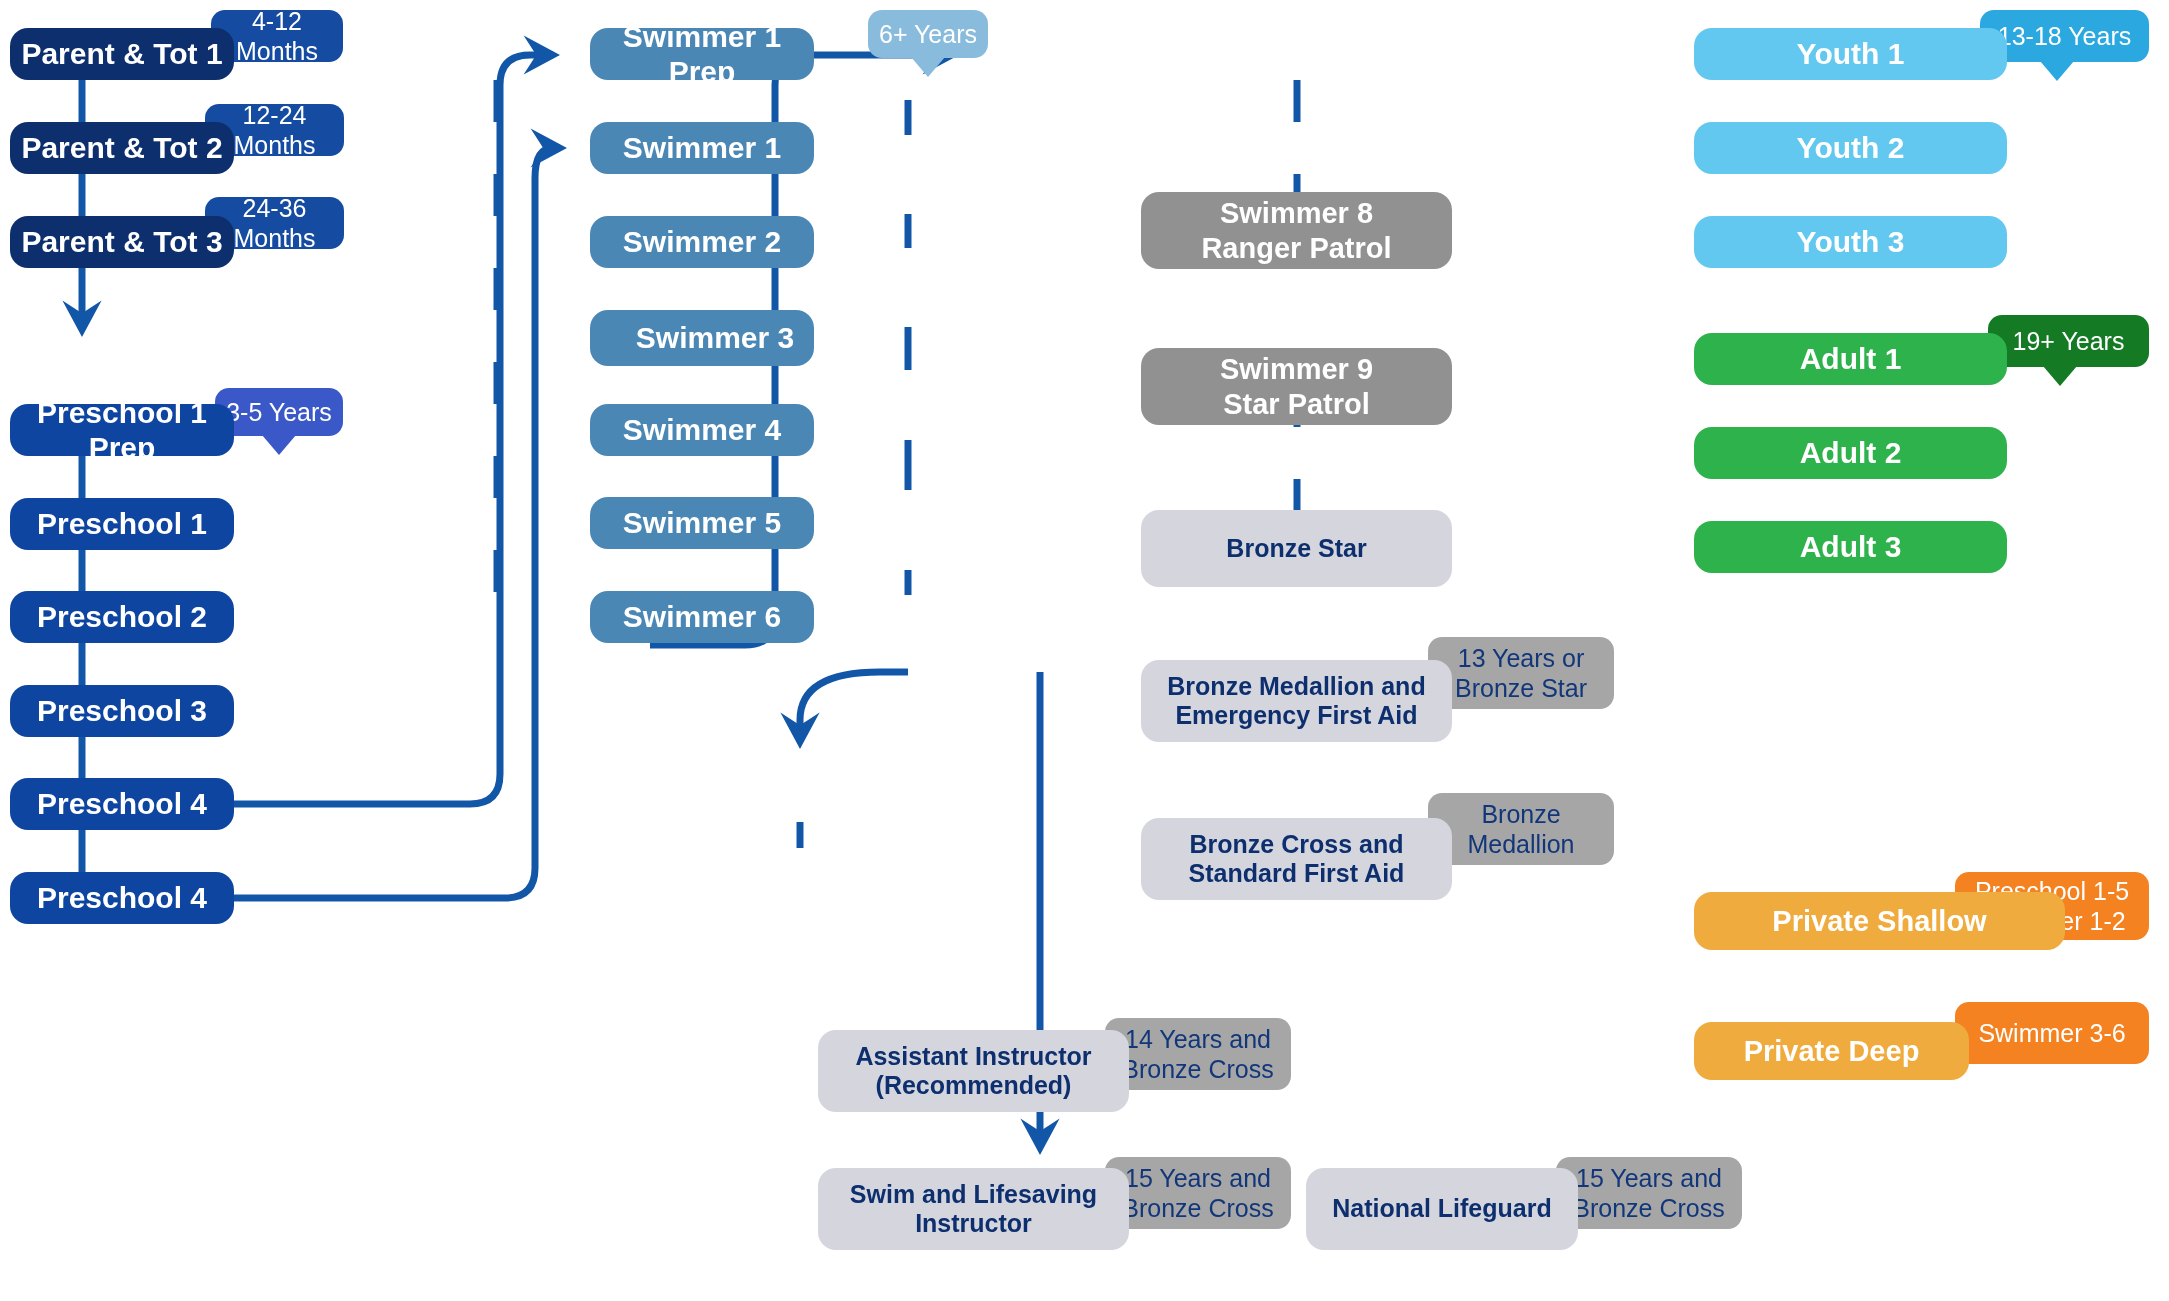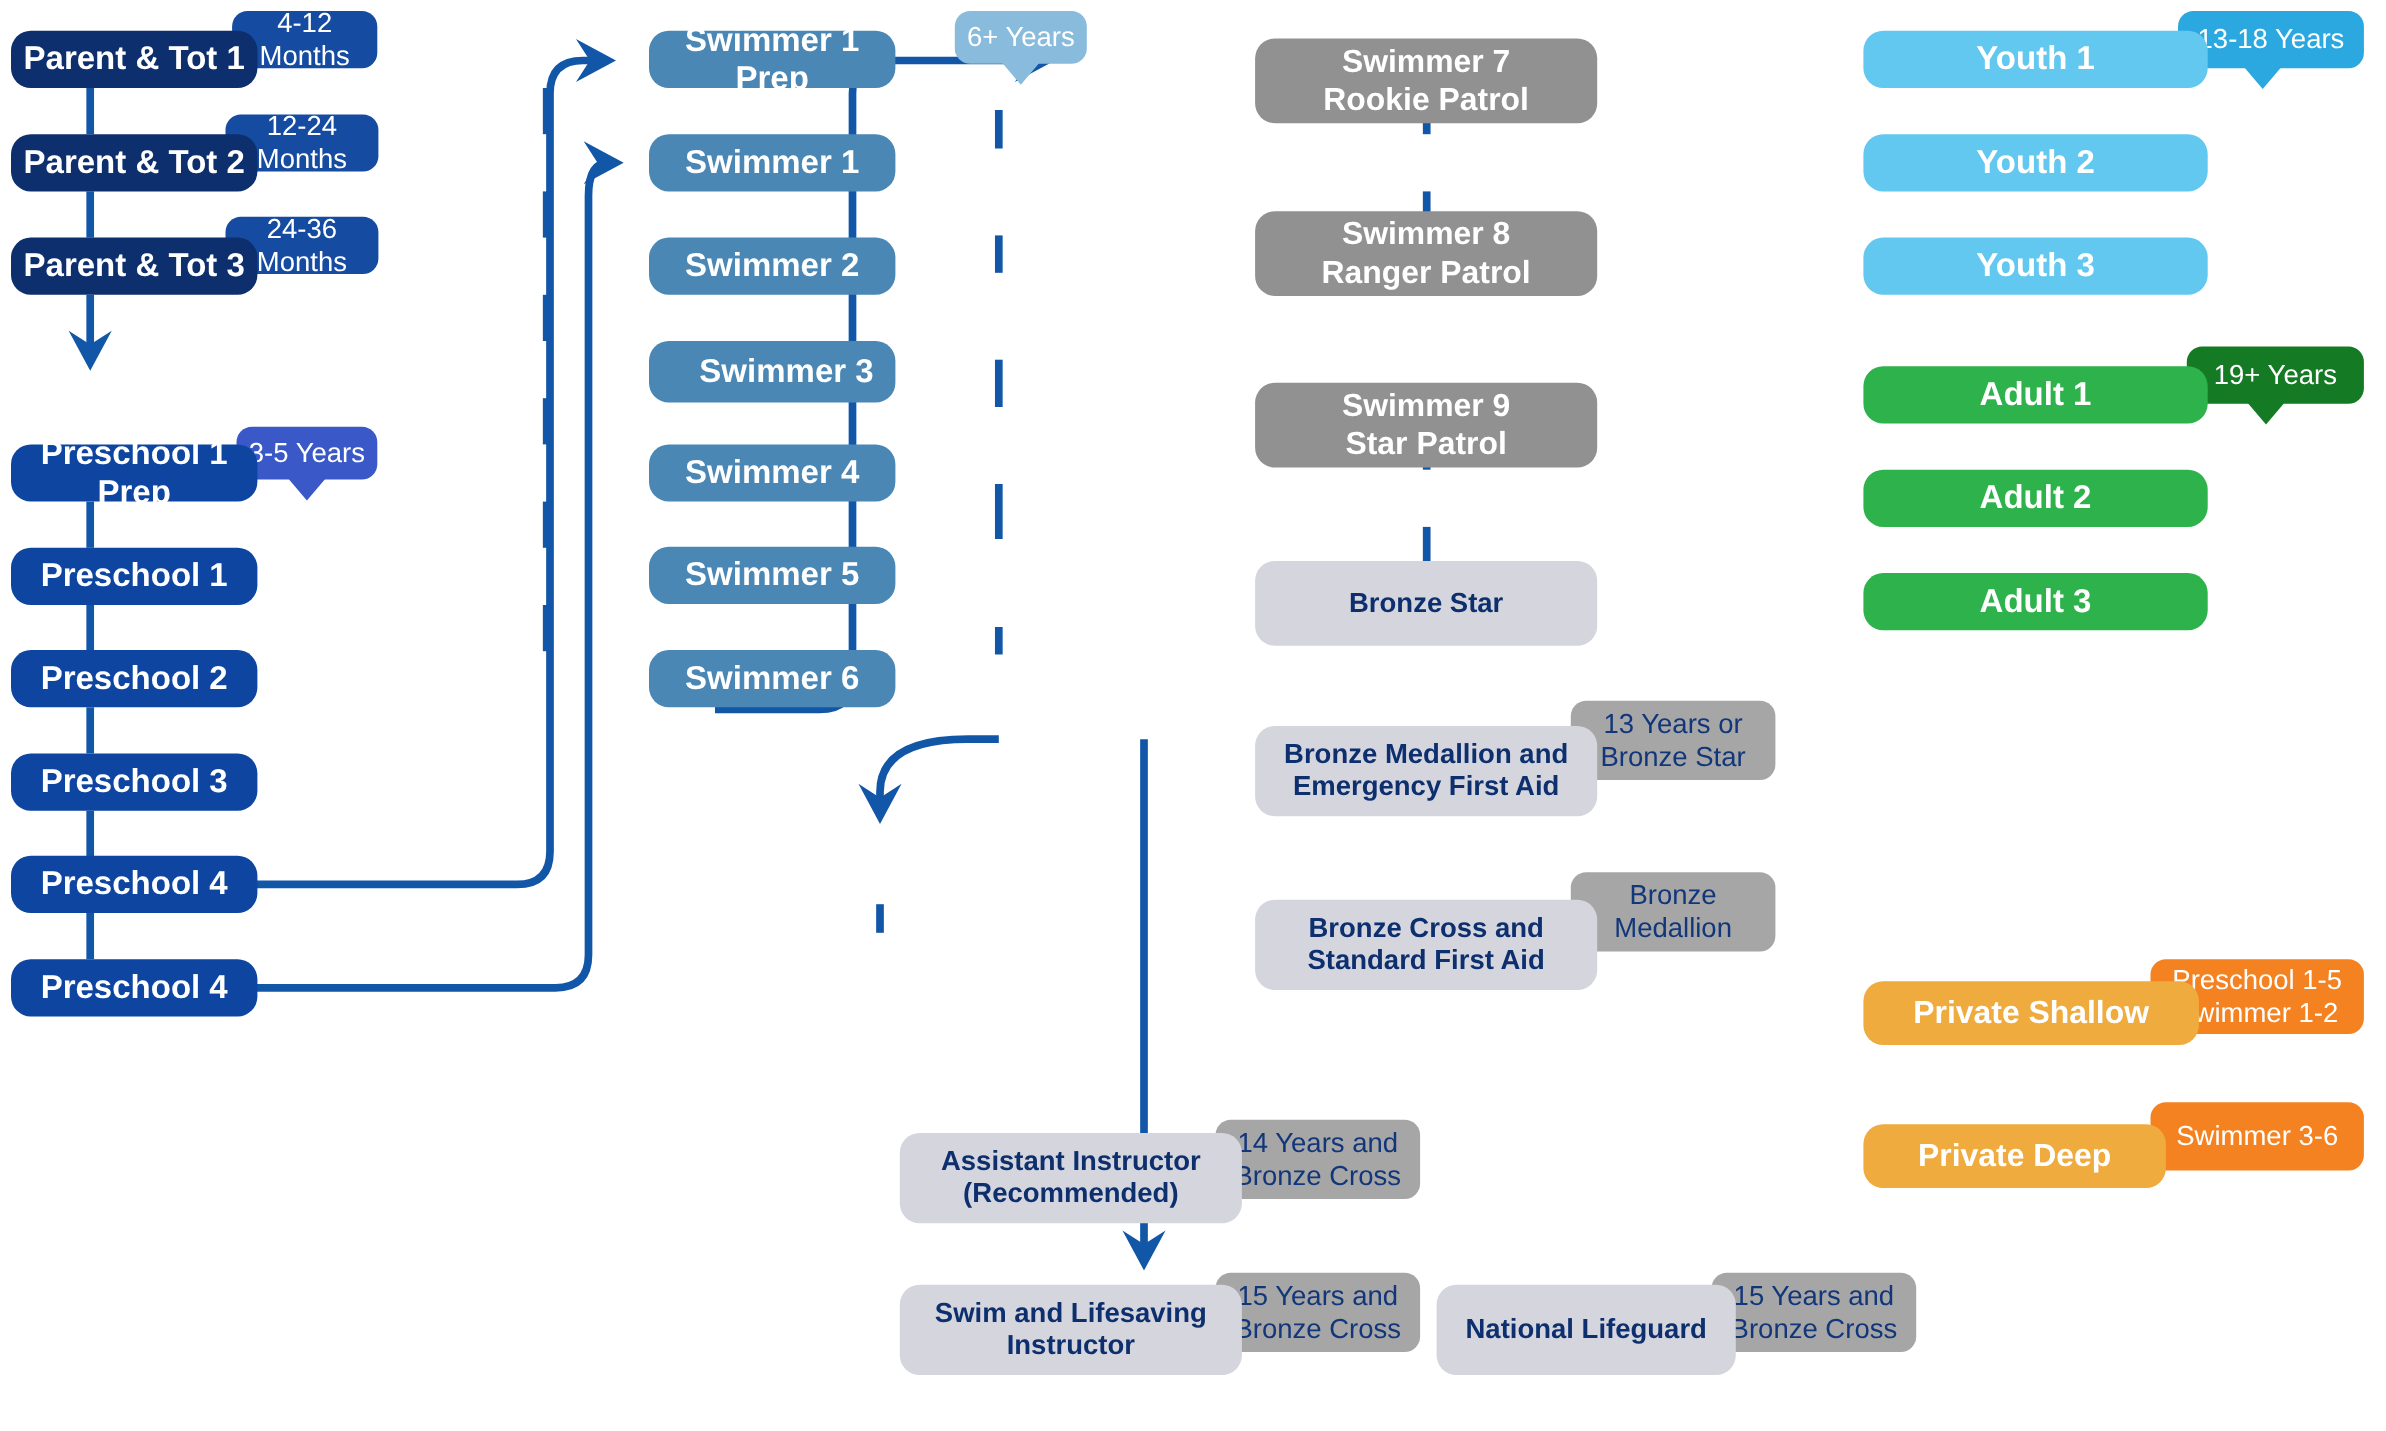--- a/index.html
+++ b/index.html
@@ -117,24 +117,20 @@
   <div class="badge sw-b" style="left:868px;top:10px;width:120px;height:48px;">6+ Years</div>
   <div class="tail" style="left:911px;top:57px;border-top:20px solid #89bbdd;"></div>
 
   <div class="node sw" style="left:590px;top:122px;width:224px;height:52px;">Swimmer 1</div>
   <div class="node sw" style="left:590px;top:216px;width:224px;height:52px;">Swimmer 2</div>
   <div class="node sw" style="left:590px;top:310px;width:224px;height:56px;padding-left:36px;">Swimmer 3</div>
   <div class="node sw" style="left:590px;top:404px;width:224px;height:52px;">Swimmer 4</div>
   <div class="node sw" style="left:590px;top:497px;width:224px;height:52px;">Swimmer 5</div>
   <div class="node sw" style="left:590px;top:591px;width:224px;height:52px;">Swimmer 6</div>
 
-  <div class="node pat" style="left:1141px;top:35px;width:311px;height:77px;flex-direction:column;">
-    <span>Swimmer 7</span>
-    <span>Rookie Patrol</span>
-  </div>
   <div class="node pat" style="left:1141px;top:192px;width:311px;height:77px;flex-direction:column;">
     <span>Swimmer 8</span>
     <span>Ranger Patrol</span>
   </div>
   <div class="node pat" style="left:1141px;top:348px;width:311px;height:77px;flex-direction:column;">
     <span>Swimmer 9</span>
     <span>Star Patrol</span>
   </div>
 
   <div class="node brz" style="left:1141px;top:510px;width:311px;height:77px;">
@@ -192,21 +188,21 @@
   <div class="node you" style="left:1694px;top:122px;width:313px;height:52px;">Youth 2</div>
   <div class="node you" style="left:1694px;top:216px;width:313px;height:52px;">Youth 3</div>
 
   <div class="node adu" style="left:1694px;top:333px;width:313px;height:52px;">Adult 1</div>
   <div class="badge adu-b" style="left:1988px;top:315px;width:161px;height:52px;">19+ Years</div>
   <div class="tail" style="left:2043px;top:366px;border-top:20px solid #147a24;"></div>
 
   <div class="node adu" style="left:1694px;top:427px;width:313px;height:52px;">Adult 2</div>
   <div class="node adu" style="left:1694px;top:521px;width:313px;height:52px;">Adult 3</div>
 
-  <div class="node prv" style="left:1694px;top:892px;width:305px;height:58px;">Private Shallow</div>
+  <div class="node prv" style="left:1694px;top:892px;width:371px;height:58px;">Private Shallow</div>
   <div class="badge prv-b" style="left:1955px;top:872px;width:194px;height:68px;flex-direction:column;">
     <span>Preschool 1-5</span>
     <span>Swimmer 1-2</span>
   </div>
 
   <div class="node prv" style="left:1694px;top:1022px;width:275px;height:58px;">Private Deep</div>
   <div class="badge prv-b" style="left:1955px;top:1002px;width:194px;height:62px;">Swimmer 3-6</div>
 
 </div>
 

